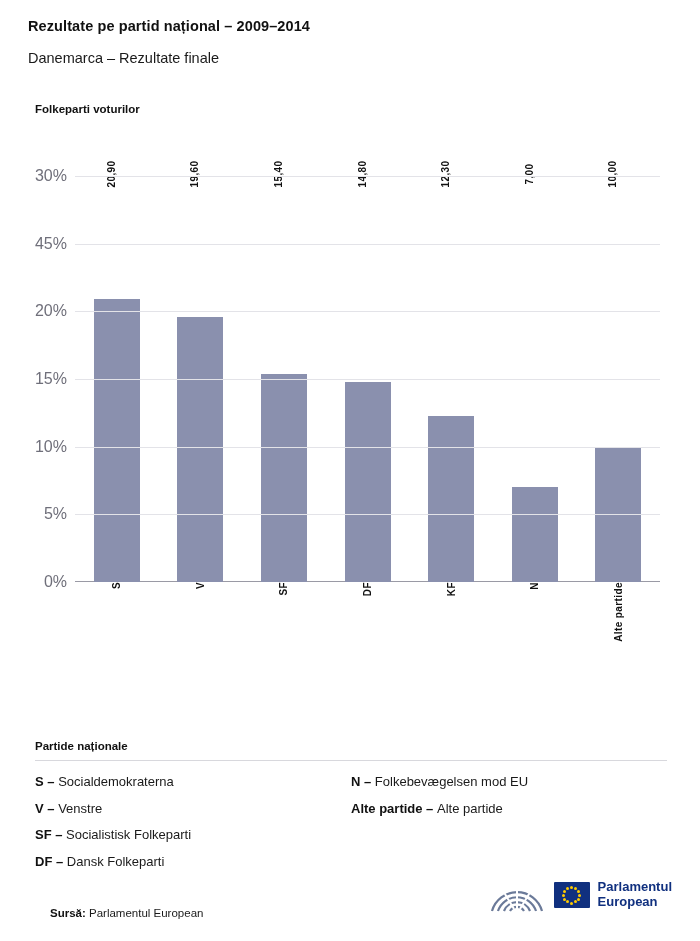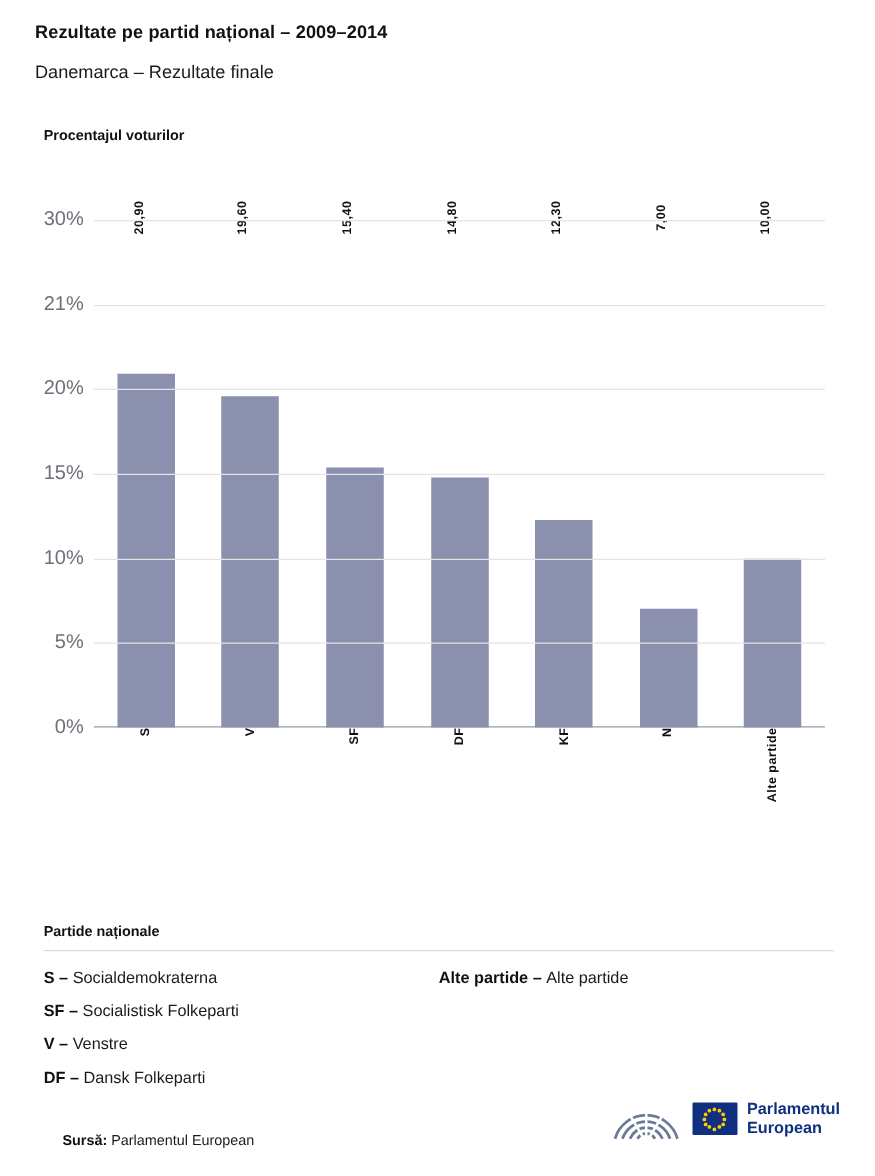--- a/index.html
+++ b/index.html
@@ -222,21 +222,21 @@
     line-height: 1.12;
   }
 </style>
 </head>
 <body>
 
 <div class="page">
 
   <div class="title">Rezultate pe partid național – 2009–2014</div>
   <div class="subtitle">Danemarca – Rezultate finale</div>
-  <div class="axis-caption">Procentajul voturilor</div>
+  <div class="axis-caption">Folkeparti voturilor</div>
 
   <div class="chart-area">
     <div class="plot" id="plot">
       <div class="axis-line-x"></div>
       <div class="bars" id="bars">
           <div class="bar-slot">
             <div class="bar" style="height: 69.6667%; background: rgb(138, 144, 174);">
               <div class="bar-value">20,90</div>
             </div>
           </div>
@@ -274,21 +274,21 @@
     <div class="ytick" style="top: 100%;">0%</div>
         <div class="gridline" style="top: 83.3333%;"></div>
         <div class="ytick" style="top: 83.3333%;">5%</div>
         <div class="gridline" style="top: 66.6667%;"></div>
         <div class="ytick" style="top: 66.6667%;">10%</div>
         <div class="gridline" style="top: 50%;"></div>
         <div class="ytick" style="top: 50%;">15%</div>
         <div class="gridline" style="top: 33.3333%;"></div>
         <div class="ytick" style="top: 33.3333%;">20%</div>
         <div class="gridline" style="top: 16.6667%;"></div>
-        <div class="ytick" style="top: 16.6667%;">21%</div>
+        <div class="ytick" style="top: 16.6667%;">45%</div>
         <div class="gridline" style="top: 0%;"></div>
         <div class="ytick" style="top: 0%;">30%</div>
       </div>
     <div class="xlabels" id="xlabels">
         <div class="xlabel-slot">
           <div class="xlabel">S</div>
         </div>
         <div class="xlabel-slot">
           <div class="xlabel">V</div>
         </div>
@@ -309,25 +309,26 @@
         </div>
       </div>
   </div>
 
   <div class="parties">
     <div class="parties-title">Partide naționale</div>
     <div class="parties-rule"></div>
     <div class="parties-cols">
       <div class="parties-col" id="parties-left">
           <div class="party-row"><span class="party-abbr">S – </span><span>Socialdemokraterna</span></div>
+          <div class="party-row"><span class="party-abbr">V – </span><span>Venstre</span></div>
           <div class="party-row"><span class="party-abbr">SF – </span><span>Socialistisk Folkeparti</span></div>
-          <div class="party-row"><span class="party-abbr">V – </span><span>Venstre</span></div>
           <div class="party-row"><span class="party-abbr">DF – </span><span>Dansk Folkeparti</span></div>
         </div>
       <div class="parties-col" id="parties-right">
+          <div class="party-row"><span class="party-abbr">N – </span><span>Folkebevægelsen mod EU</span></div>
           <div class="party-row"><span class="party-abbr">Alte partide – </span><span>Alte partide</span></div>
         </div>
     </div>
   </div>
 
   <div class="source">
     <b>Sursă:</b>
     <span>Parlamentul European</span>
   </div>
 

